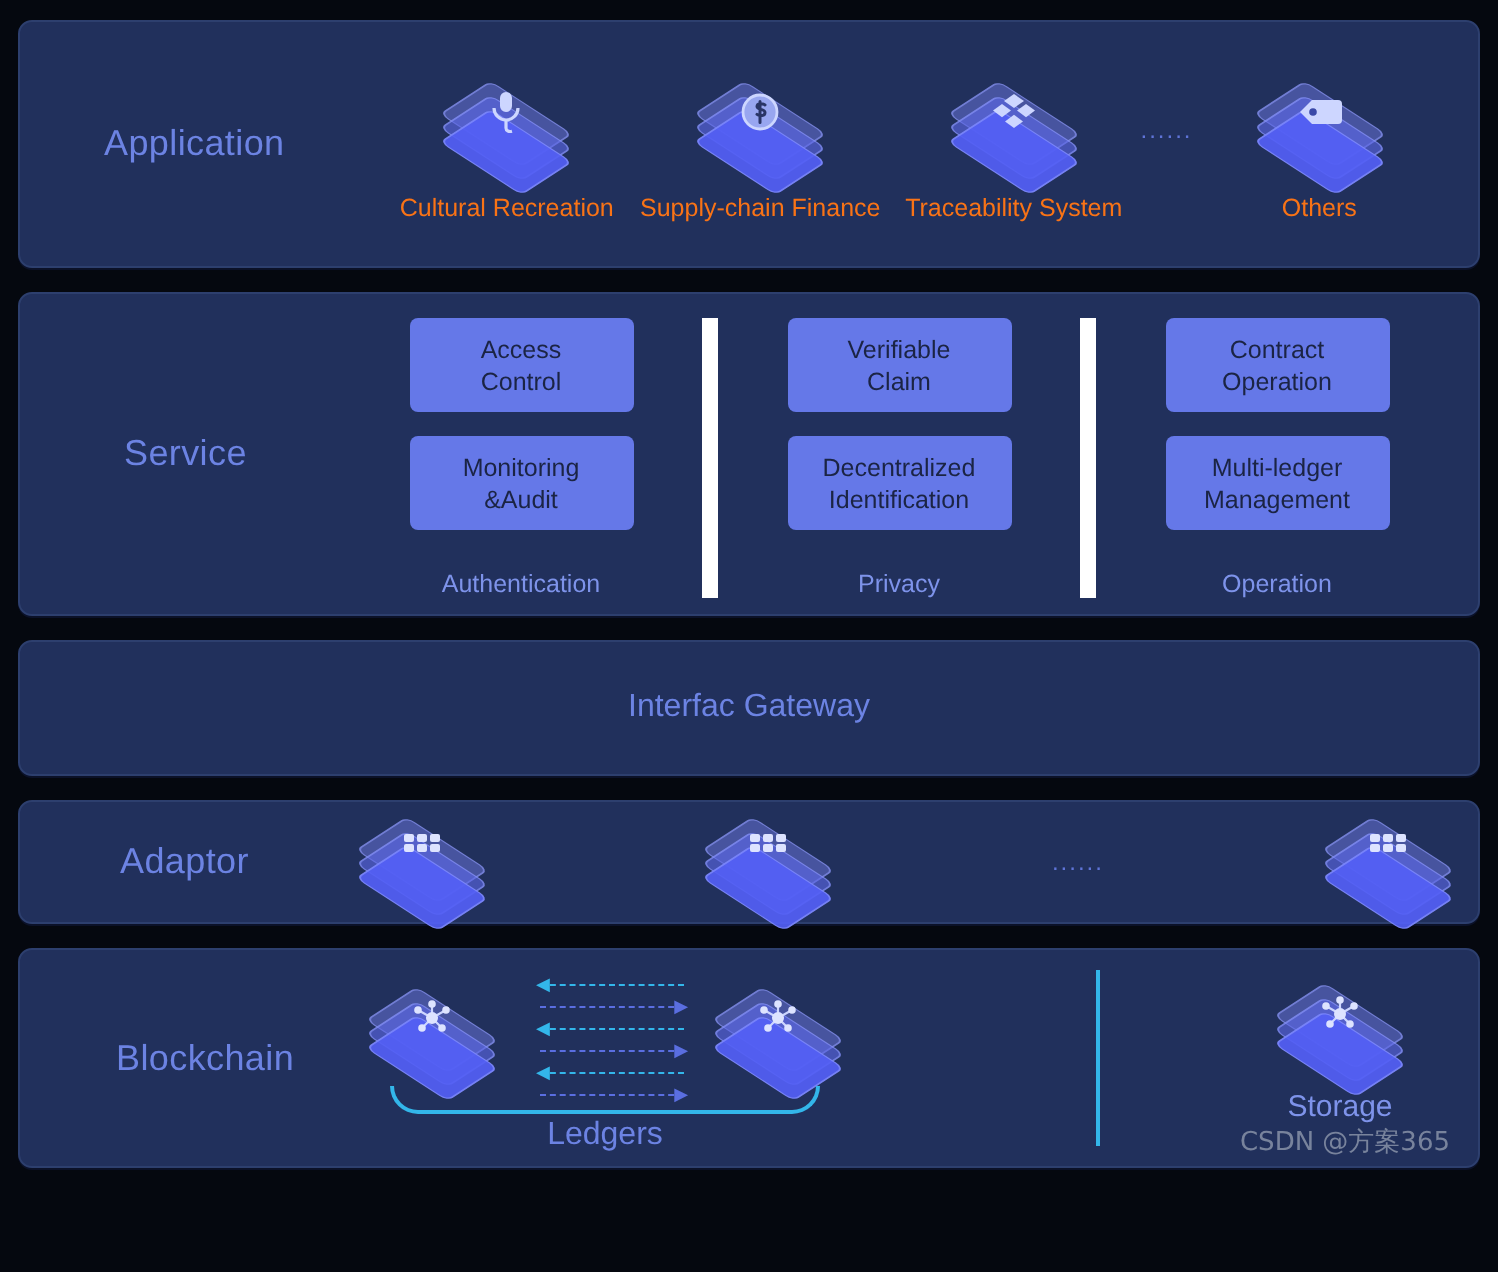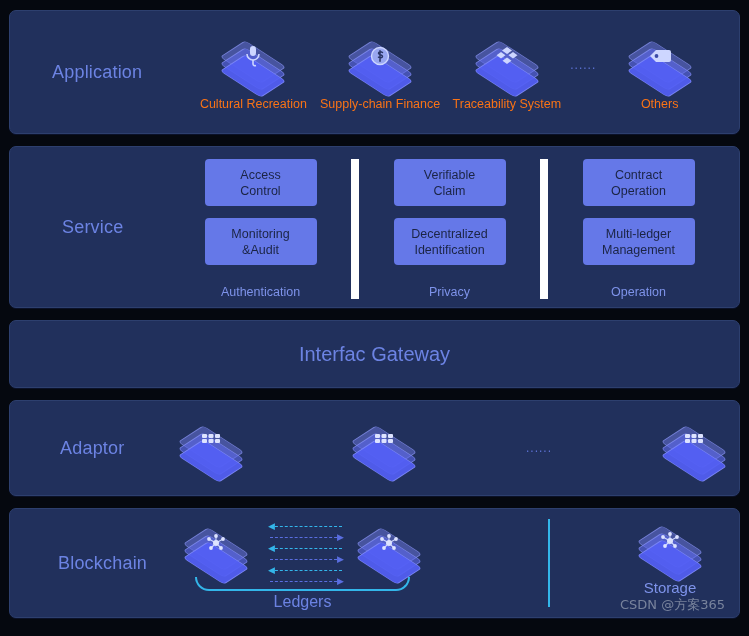--- a/index.html
+++ b/index.html
@@ -130,24 +130,24 @@
     color: #7e93ea;
     font-size: 12.5px;
   }
   
   #panel-gateway {
     height: 68px;
     display: flex; align-items: center; justify-content: center;
   }
   #gateway-title {
     color: #6c83e3;
-    font-size: 20px;
+    font-size: 16px;
   }
   
-  #panel-adaptor { height: 96px; }
+  #panel-adaptor { height: 62px; }
   #panel-adaptor .layer-label {
     left: 50px; top: 50%; transform: translateY(-50%); right: auto;
   }
   .adaptor-row {
     position: absolute;
     left: 170px; right: 14px; top: 0; bottom: 0;
     display: flex;
     align-items: center;
     justify-content: space-between;
   }

